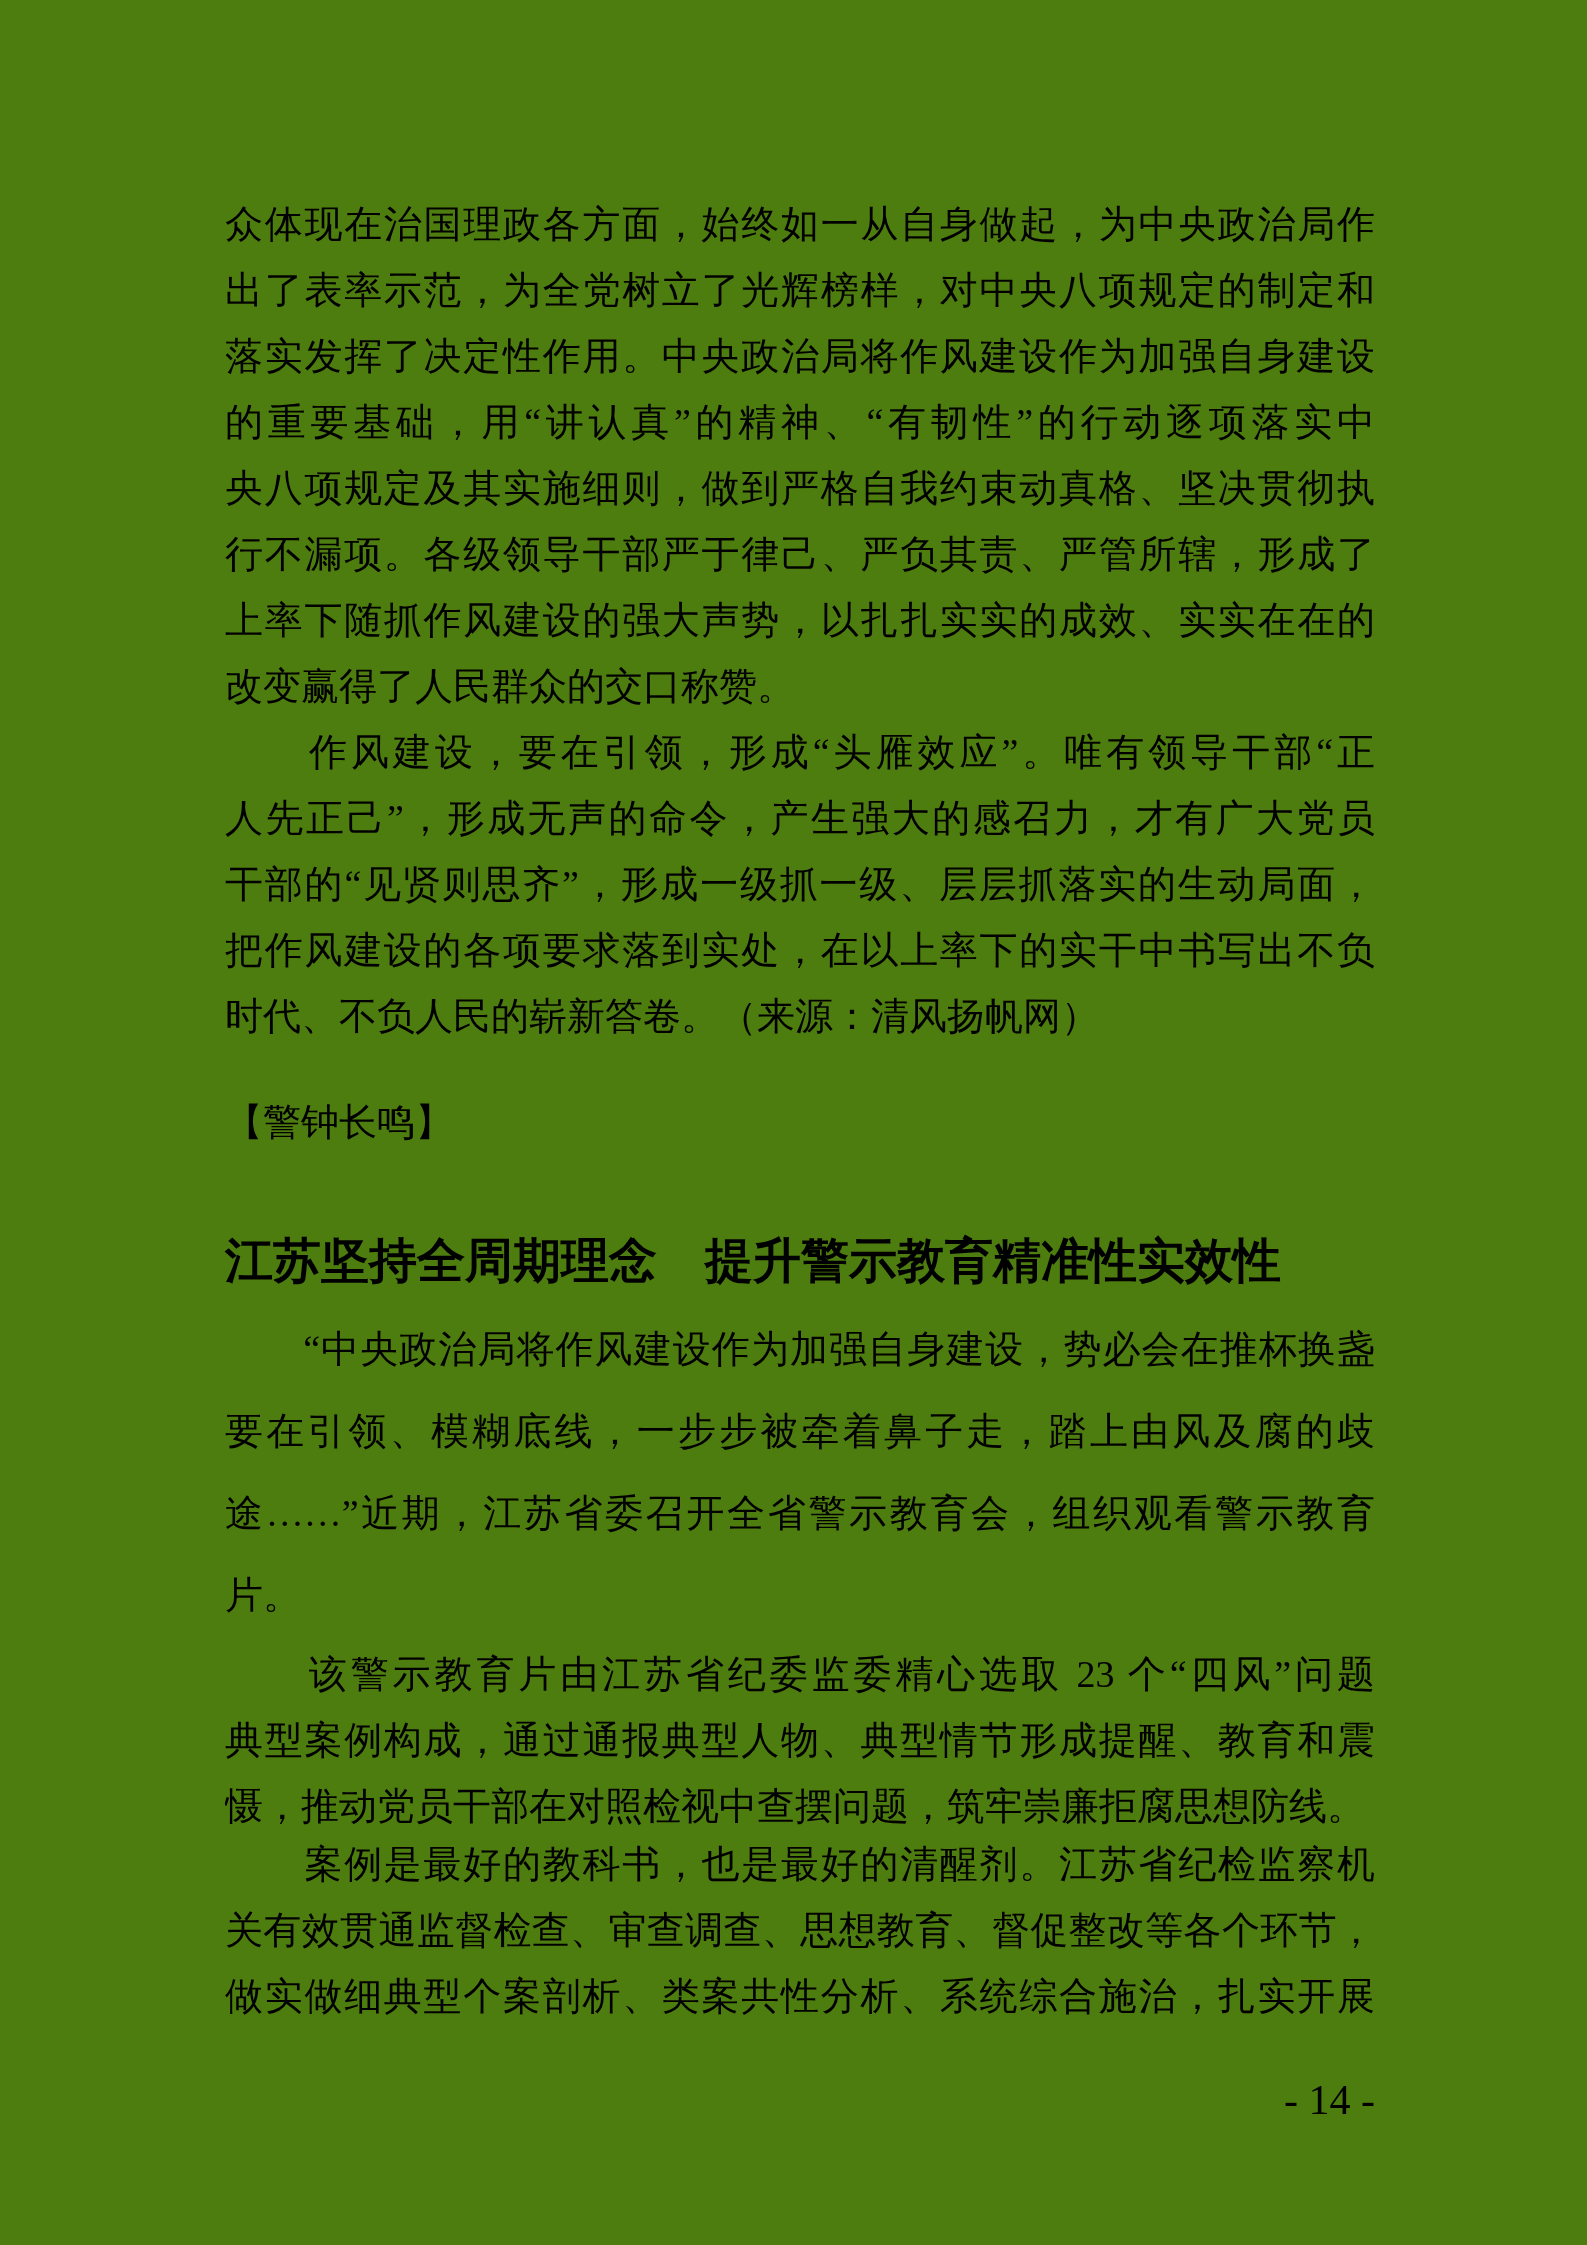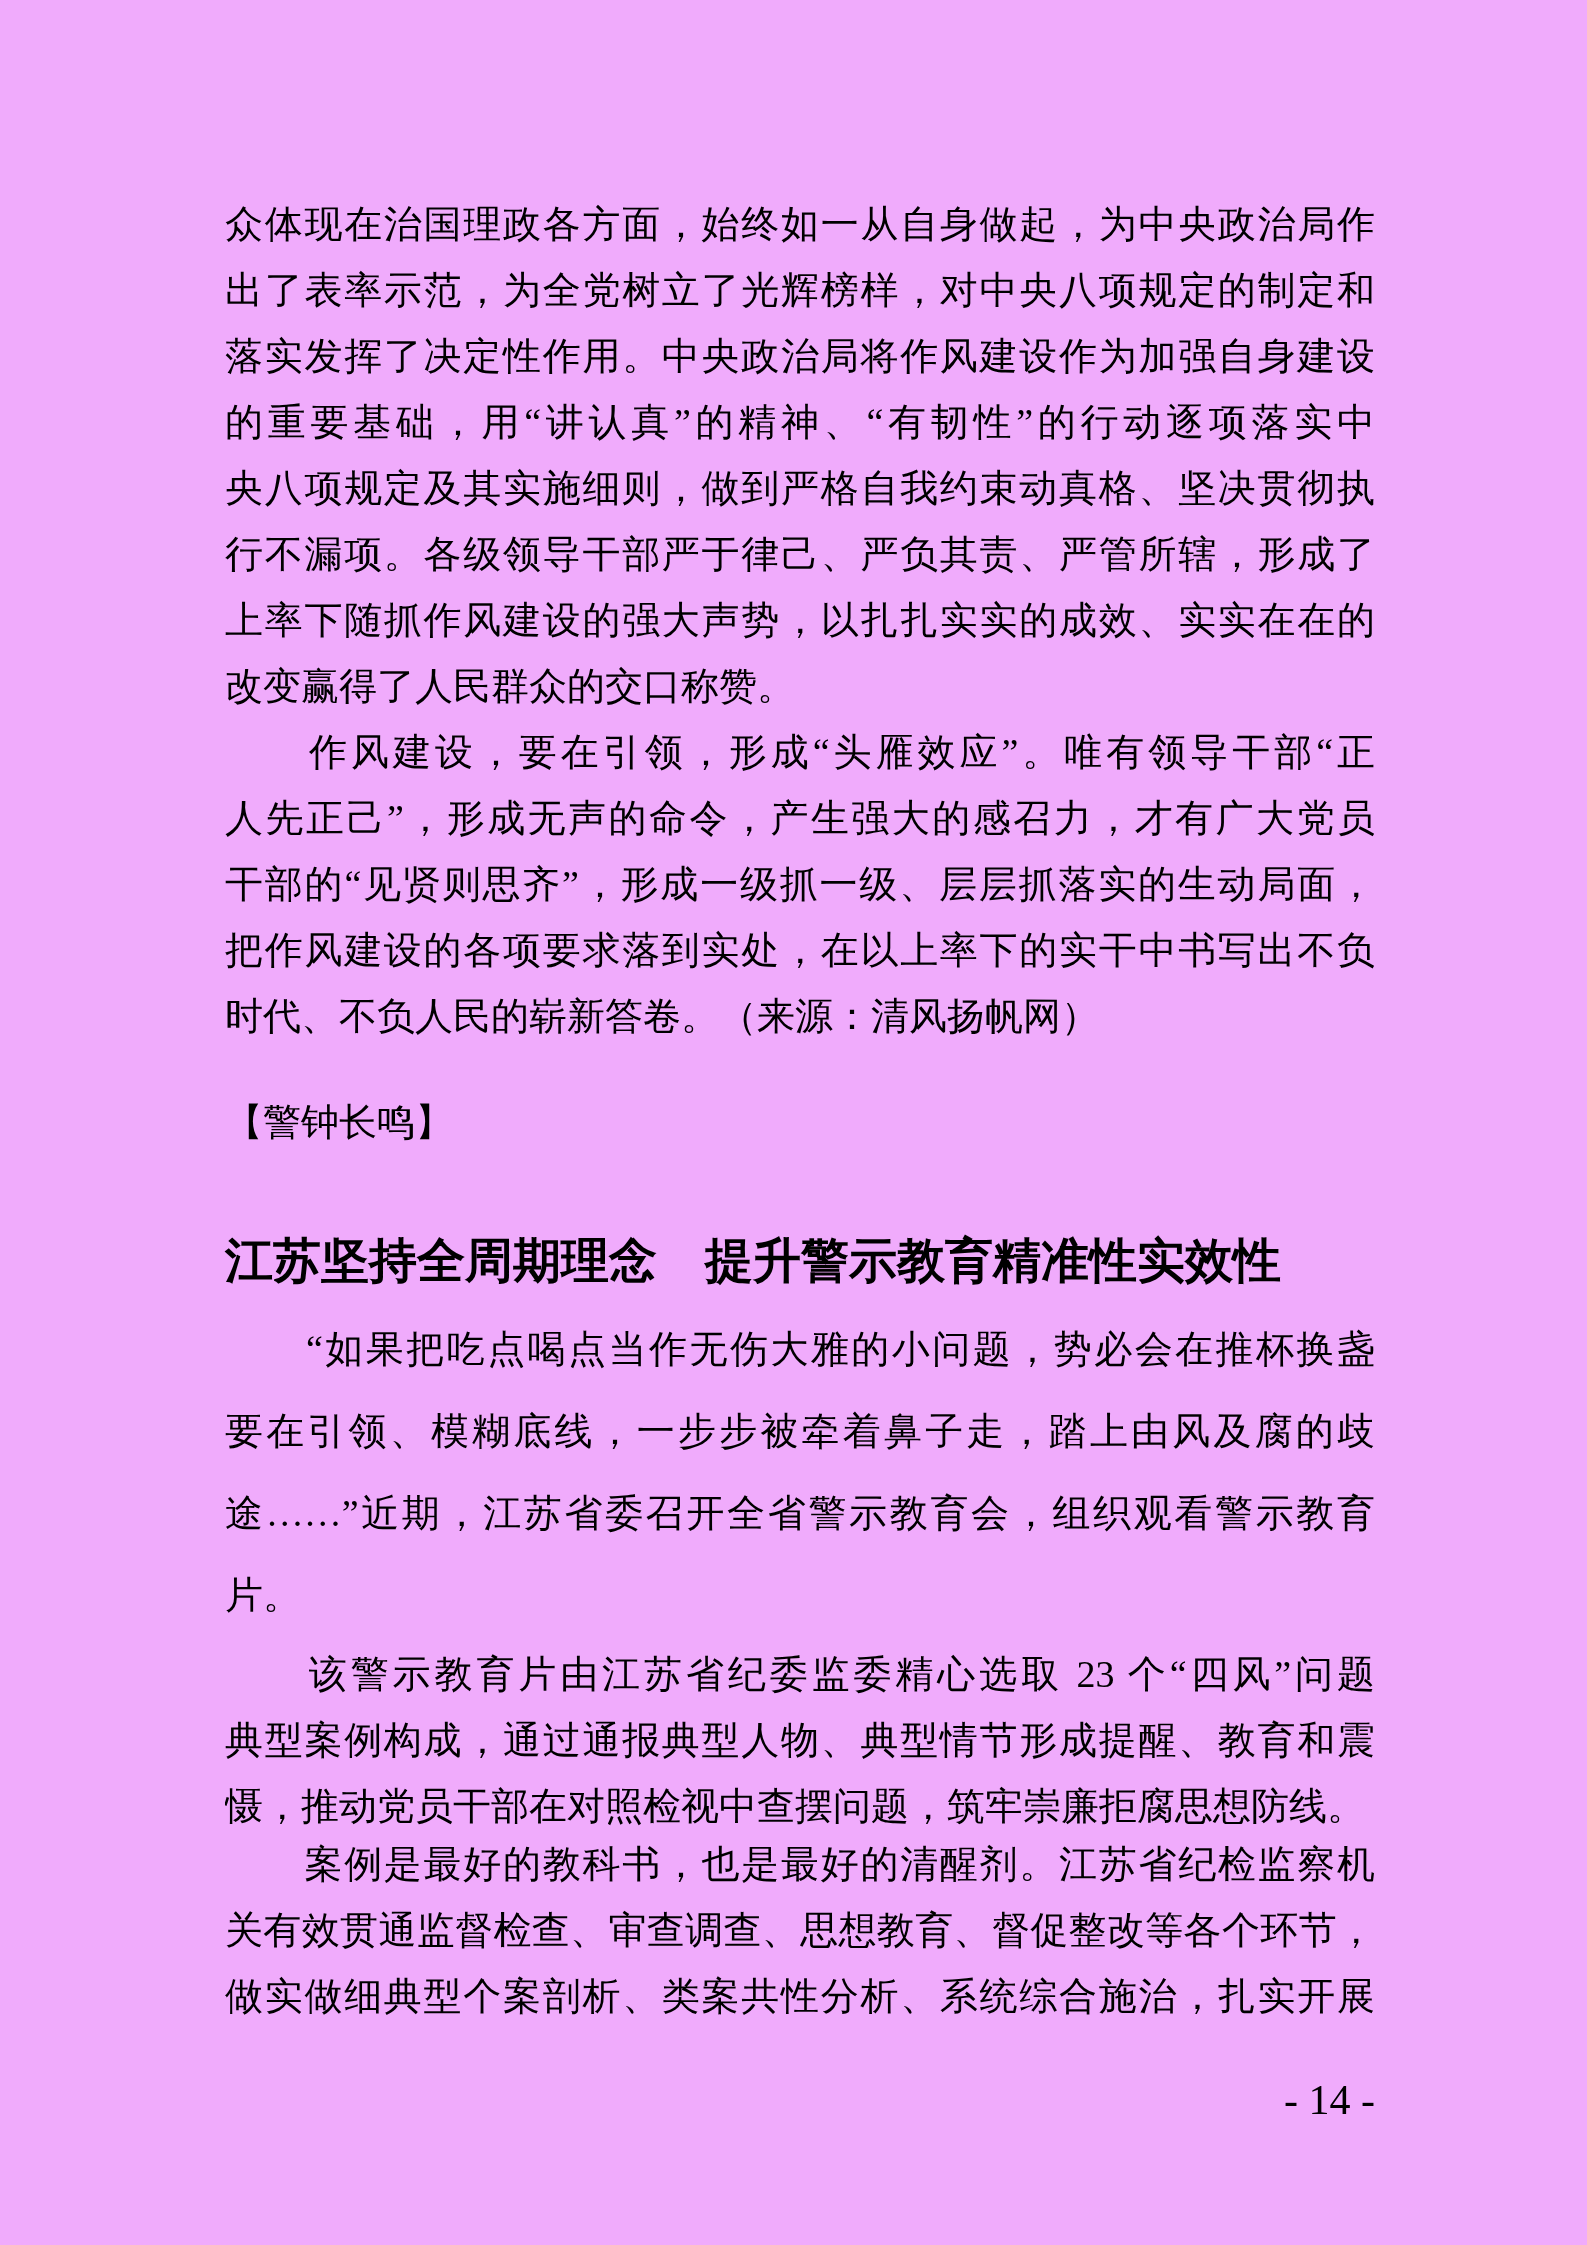--- a/index.html
+++ b/index.html
@@ -1,20 +1,20 @@
 <!DOCTYPE html>
 <html><head>
 <meta charset="utf-8">
 <style>
   html, body { margin: 0; padding: 0; background: #e8e8e8; }
   .page {
     position: relative;
     width: 1587px;
     height: 2245px;
-    background: #f0abfc;
+    background: #4d7c0f;
     color: #000000;
     font-family: "Liberation Serif", "DejaVu Serif", serif;
     overflow: hidden;
   }
   .content {
     position: absolute;
     left: 225px;
     top: 191px;
     width: 1150px;
   }
@@ -90,21 +90,21 @@
         <div class="line">干部的“见贤则思齐”，形成一级抓一级、层层抓落实的生动局面，</div>
         <div class="line">把作风建设的各项要求落到实处，在以上率下的实干中书写出不负</div>
         <div class="line final">时代、不负人民的崭新答卷。（来源：清风扬帆网）</div>
       </div>
 
     <div class="section-label">【警钟长鸣】</div>
 
     <div class="doc-title">江苏坚持全周期理念　提升警示教育精准性实效性</div>
 
     <div class="para para-wide">
-        <div class="line">　　“如果把吃点喝点当作无伤大雅的小问题，势必会在推杯换盏</div>
+        <div class="line">　　“中央政治局将作风建设作为加强自身建设，势必会在推杯换盏</div>
         <div class="line">要在引领、模糊底线，一步步被牵着鼻子走，踏上由风及腐的歧</div>
         <div class="line">途……”近期，江苏省委召开全省警示教育会，组织观看警示教育</div>
         <div class="line final">片。</div>
       </div>
 
     <div class="para para-mid">
         <div class="line">　　该警示教育片由江苏省纪委监委精心选取 23 个“四风”问题</div>
         <div class="line">典型案例构成，通过通报典型人物、典型情节形成提醒、教育和震</div>
         <div class="line final">慑，推动党员干部在对照检视中查摆问题，筑牢崇廉拒腐思想防线。</div>
       </div>

